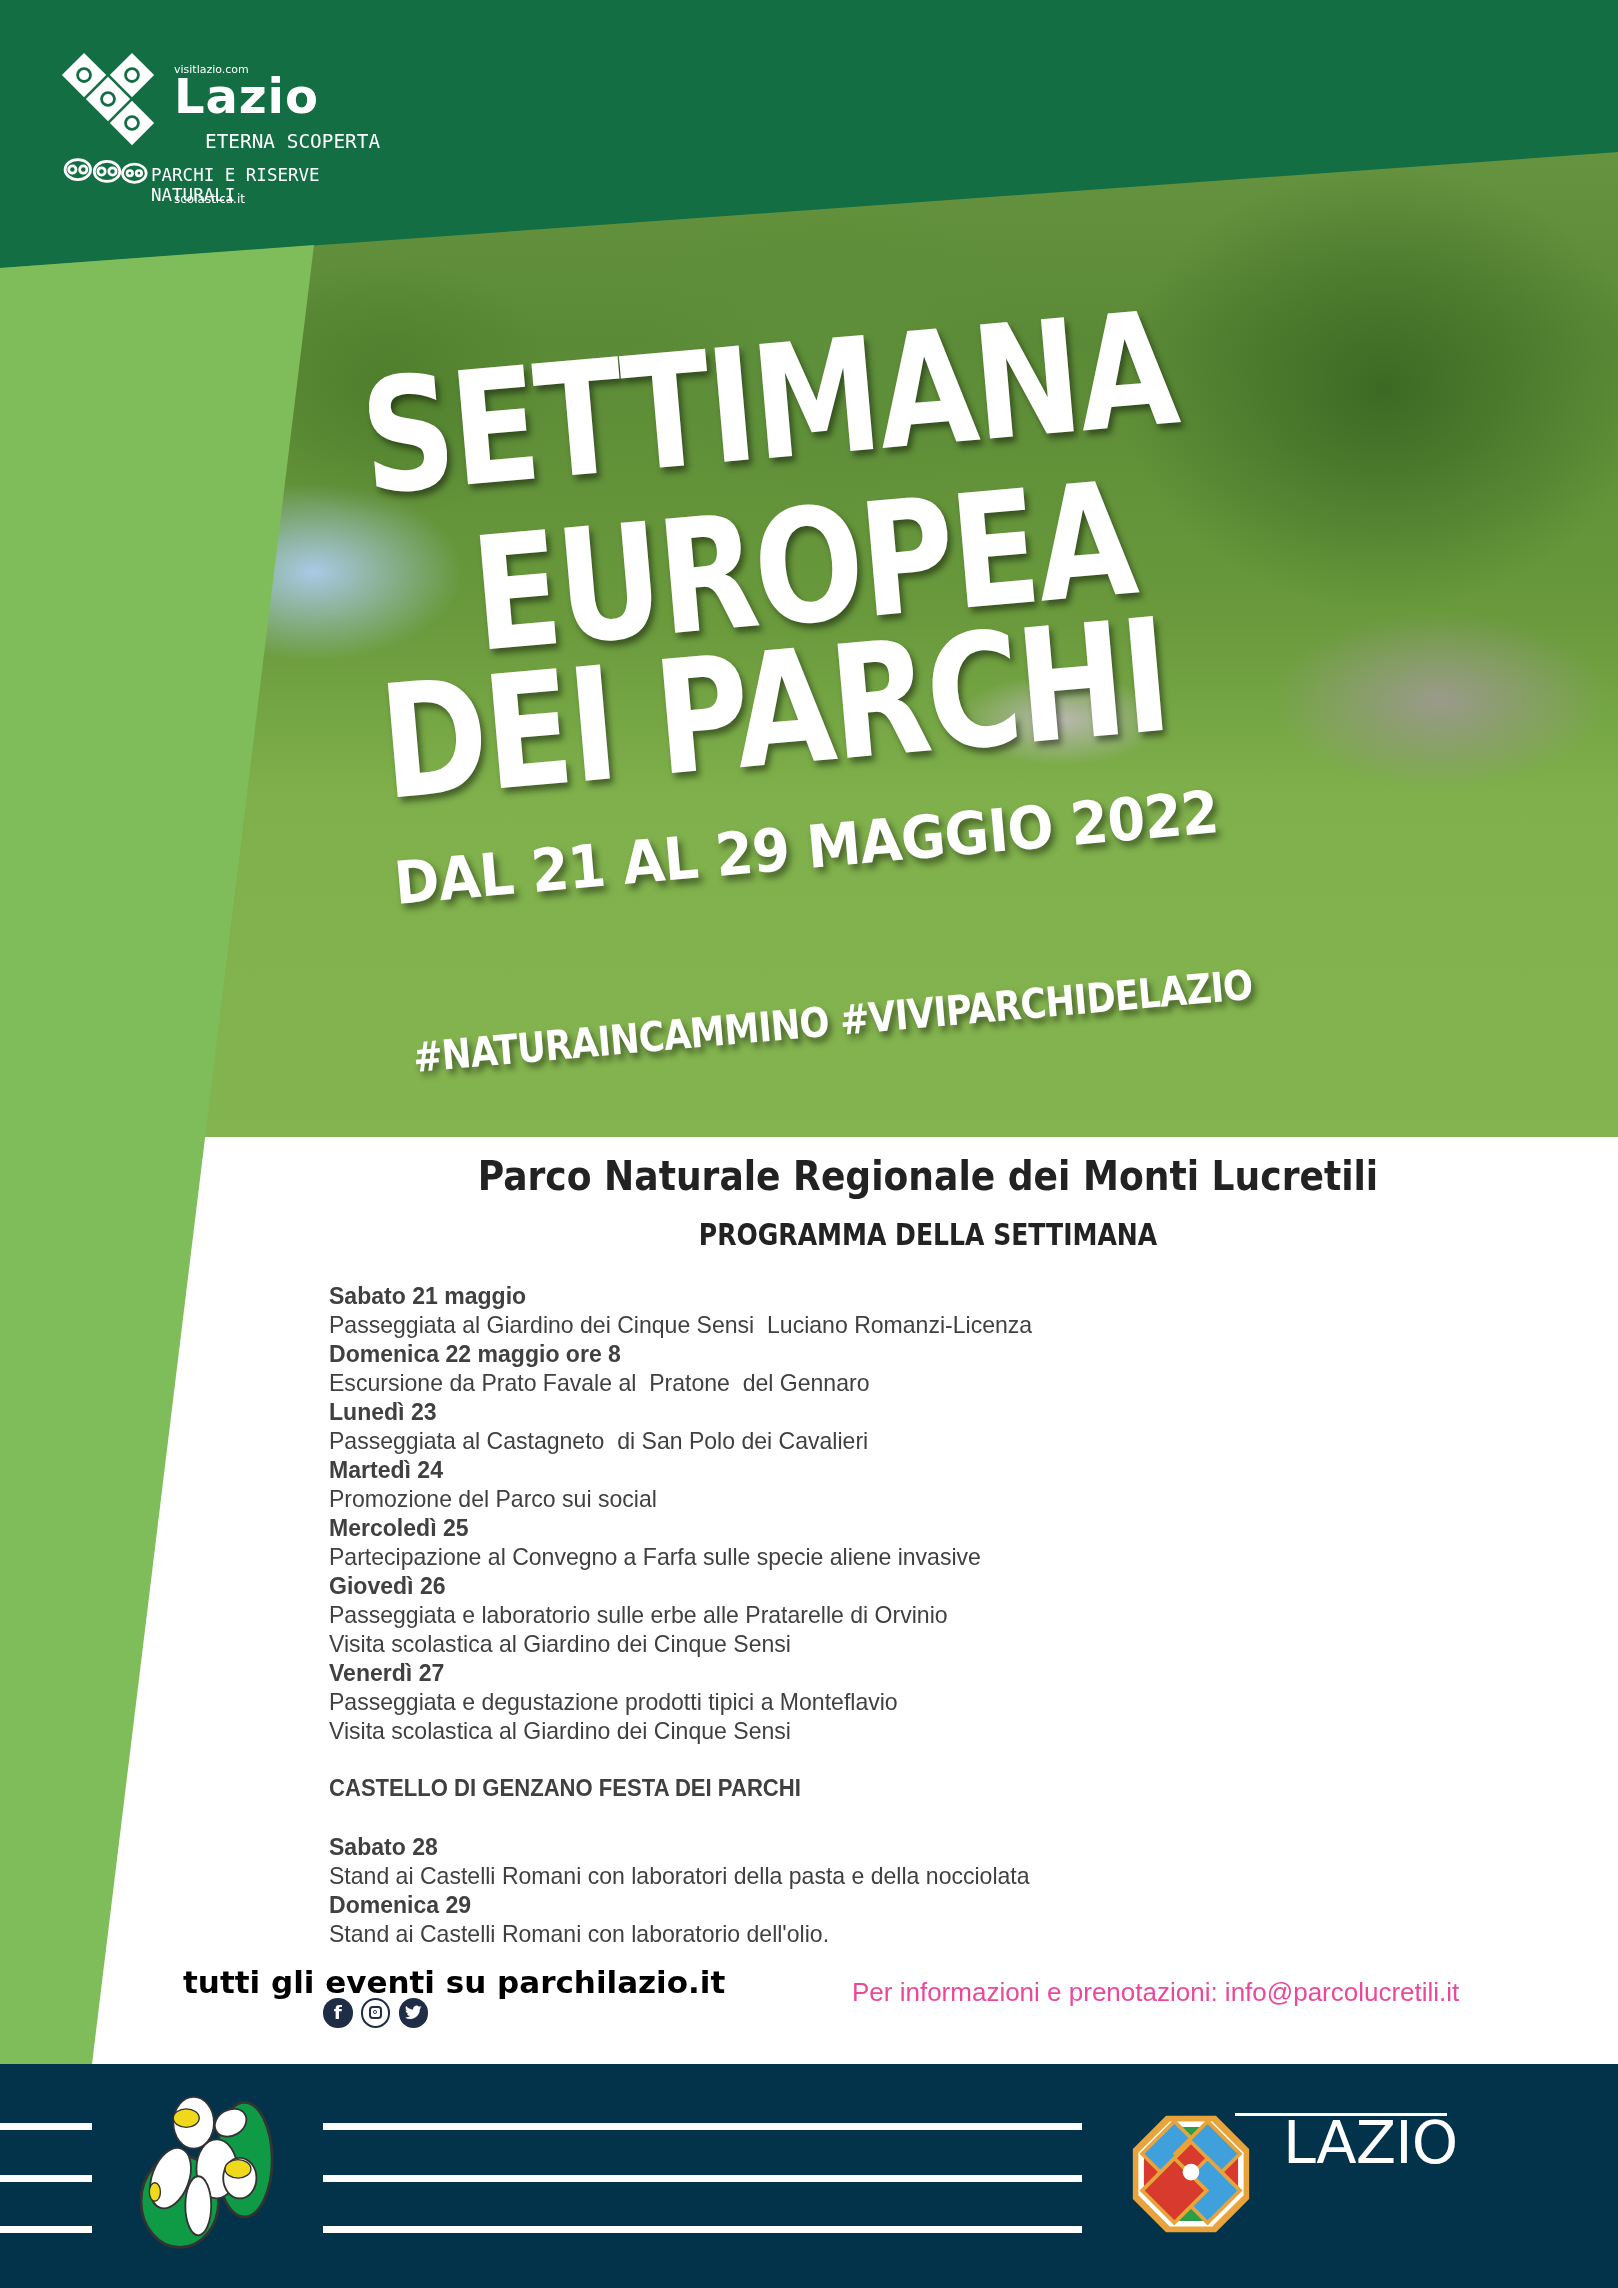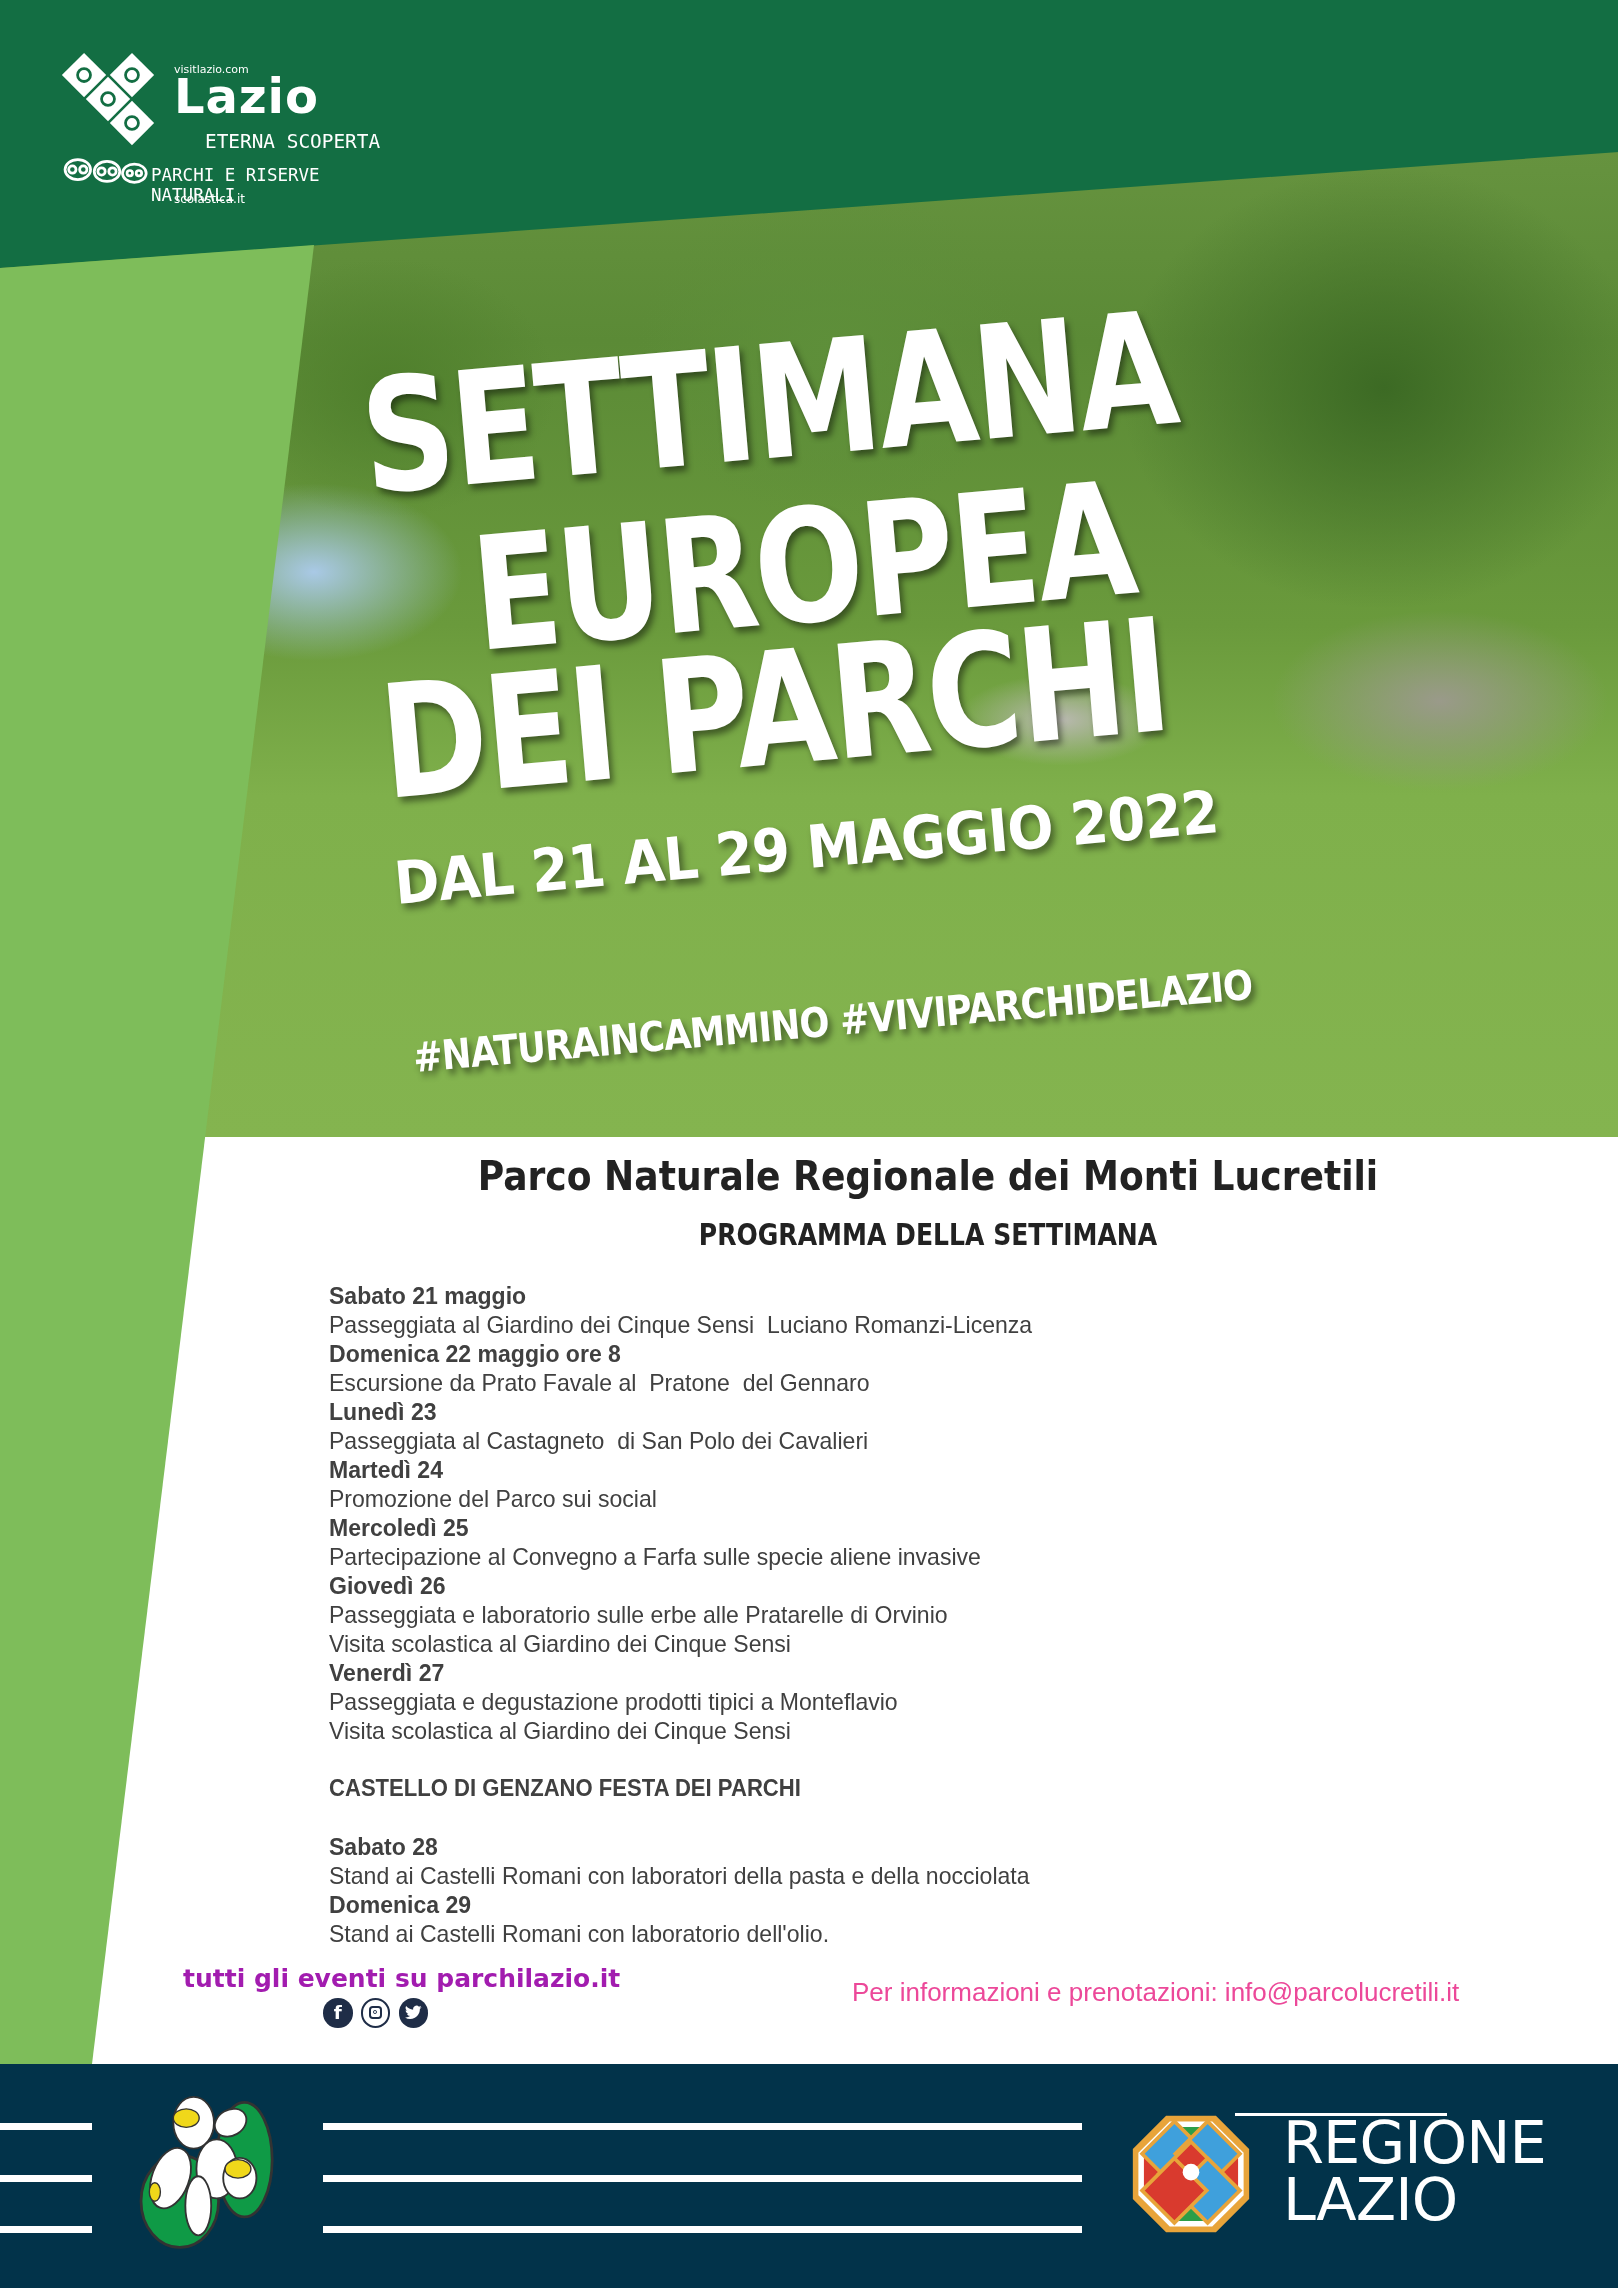--- a/index.html
+++ b/index.html
@@ -54,21 +54,21 @@
 
   
   #park-name { position:absolute; left:328px; top:1152px; width:1200px; text-align:center; font-family:"DejaVu Sans", sans-serif; font-weight:bold; font-size:41px; color:#222; transform:scaleX(0.88); transform-origin:center; }
   #program-title { position:absolute; left:328px; top:1218px; width:1200px; text-align:center; font-family:"DejaVu Sans", sans-serif; font-weight:bold; font-size:29.5px; color:#222; transform:scaleX(0.85); transform-origin:center; }
   #program { position:absolute; left:329px; top:1281px; width:1015px; color:#404040; }
   .p-line { font-size:24px; line-height:29px; white-space:pre; transform:scaleX(0.96); transform-origin:left; }
   .p-day { font-weight:bold; }
   .p-gap { height:29px; }
 
   
-  #events-link { position:absolute; left:183px; top:1964px; font-family:"DejaVu Sans", sans-serif; font-weight:bold; font-size:25px; color:#a21caf; }
+  #events-link { position:absolute; left:183px; top:1964px; font-family:"DejaVu Sans", sans-serif; font-weight:bold; font-size:31px; color:#000000; }
   #socials { position:absolute; left:323px; top:1998px; display:flex; gap:8.3px; }
   .soc { width:29.5px; height:29.5px; border-radius:50%; background:#1f2d47; color:#fff; display:flex; align-items:center; justify-content:center; font-size:18.5px; font-weight:bold; font-family:"DejaVu Sans", sans-serif; }
   .soc.ig { background:#fff; border:2.8px solid #1f2d47; box-sizing:border-box; }
   .soc.ig .cam { width:13px; height:13px; border:2.8px solid #1f2d47; border-radius:3.7px; box-sizing:border-box; position:relative; }
   .soc.ig .cam::after { content:""; position:absolute; left:1.8px; top:1.8px; width:3.7px; height:3.7px; border:1.8px solid #1f2d47; border-radius:50%; box-sizing:border-box; }
   #contact { position:absolute; left:852px; top:1977px; font-size:26px; color:#ec4899; }
 
   
   #bottom-bar { position:absolute; left:0; top:2064px; width:1619px; height:225px; background:#02334a; }
   .stripe { position:absolute; height:7.4px; background:#ffffff; }
@@ -205,16 +205,15 @@
   <polygon points="65,8 100,43 65,78 30,43" fill="#3fa0dc" stroke="#e8a43a" stroke-width="4" transform="translate(-18,0)"></polygon>
   <polygon points="65,8 100,43 65,78 30,43" fill="#3fa0dc" stroke="#e8a43a" stroke-width="4" transform="translate(18,0)"></polygon>
   <polygon points="65,30 100,65 65,100 30,65" fill="#d93a2e" stroke="#e8a43a" stroke-width="4"></polygon>
   <polygon points="65,52 100,87 65,122 30,87" fill="#3fa0dc" stroke="#e8a43a" stroke-width="4" transform="translate(18,-4)"></polygon>
   <polygon points="65,52 100,87 65,122 30,87" fill="#d93a2e" stroke="#e8a43a" stroke-width="4" transform="translate(-18,-4)"></polygon>
   <circle cx="65" cy="63" r="9" fill="#ffffff"></circle>
 </svg>
 
 <div id="regione-line"></div>
 <div id="regione-text">
-  <div>REGIONE</div>
   <div>LAZIO</div>
 </div>
 
 
 </body></html>

